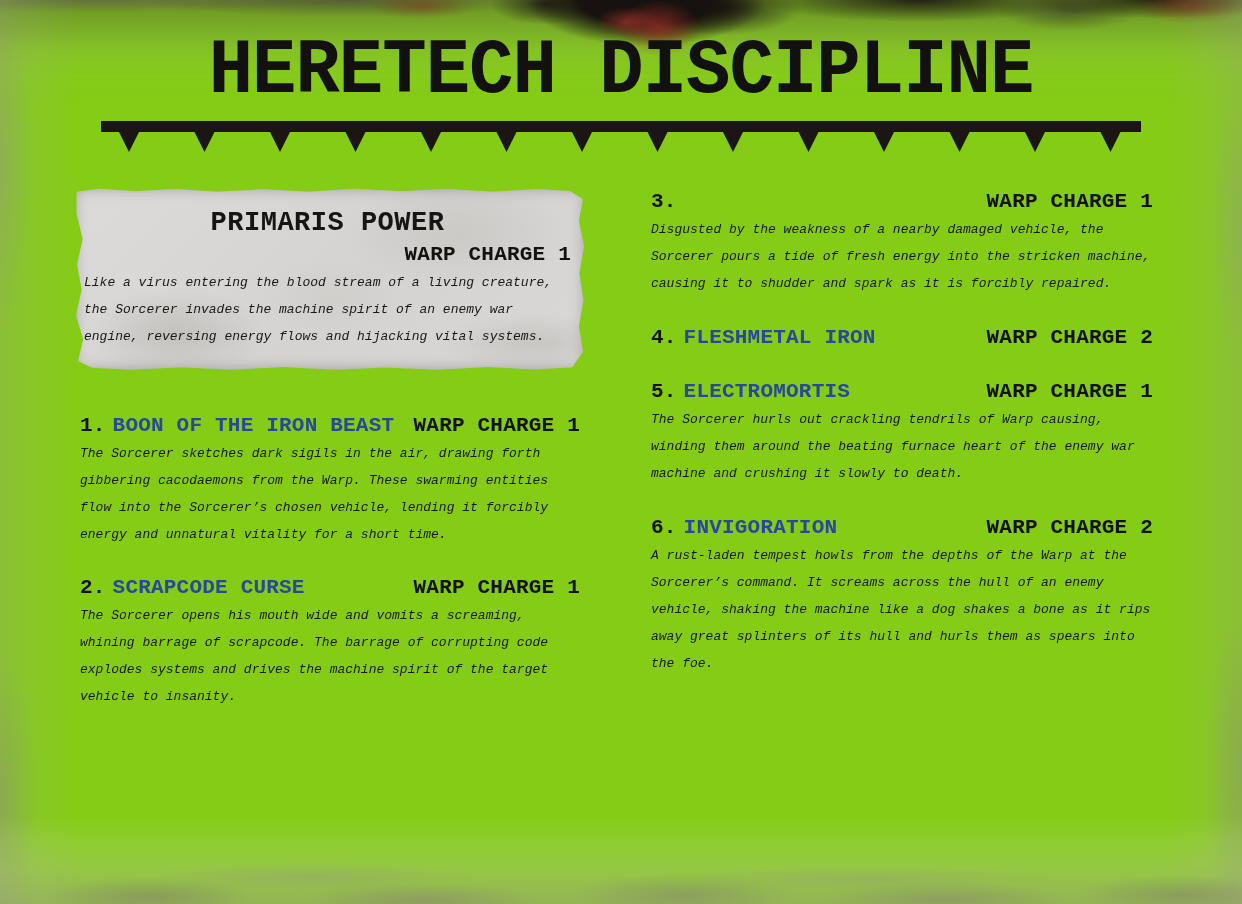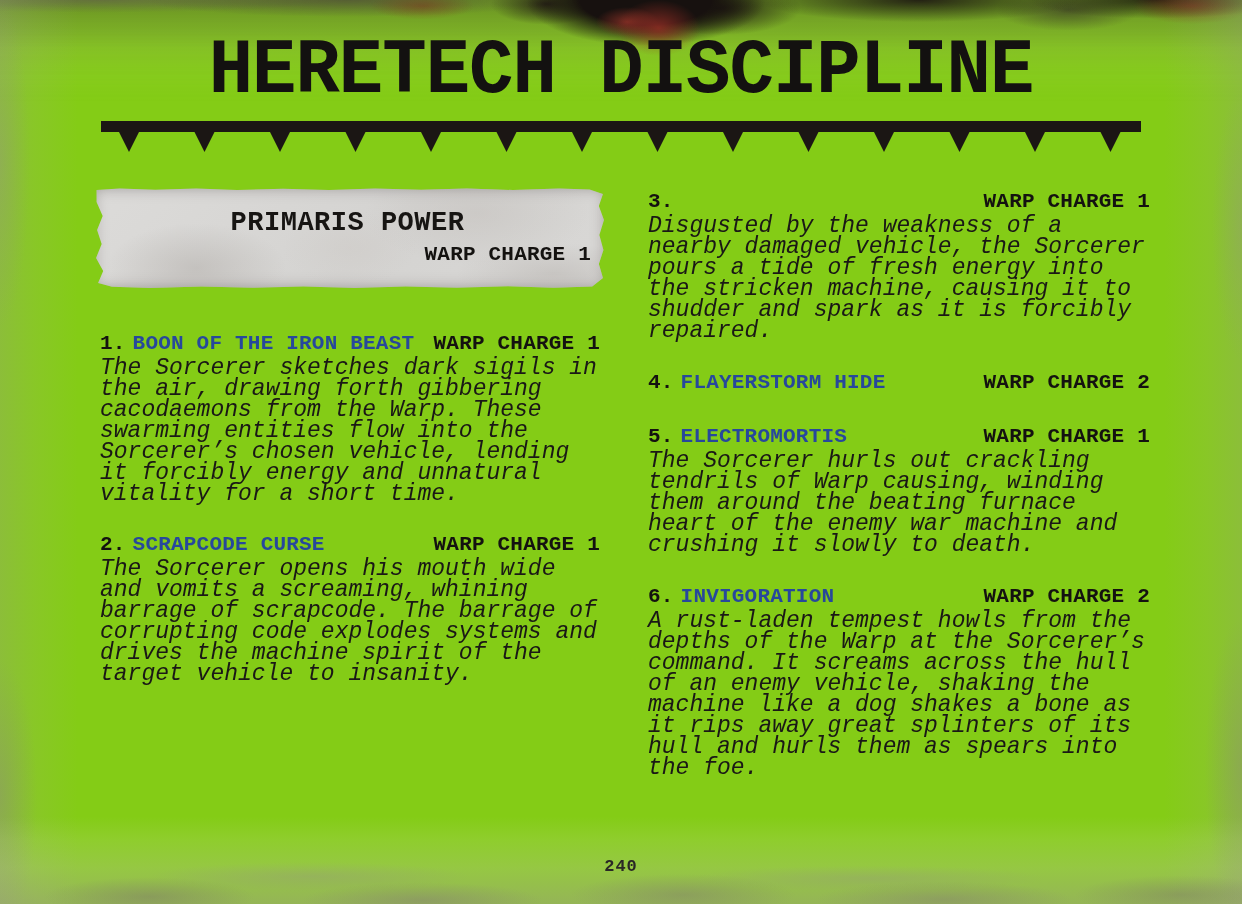--- a/index.html
+++ b/index.html
@@ -74,23 +74,22 @@
     position:relative;
     display:block;
     margin:13px auto 0 auto;
     width:1040px;height:36px;
   }
 
   
   .content{
     position:relative;
     display:flex;
-    gap:48px;
-    margin:31px 92px 0 56px;
-    justify-content:flex-end;
+    gap:71px;
+    margin:31px 92px 0 80px;
   }
   .col-left{flex:0 0 500px;width:500px;}
   .col-right{flex:0 0 502px;width:502px;}
 
   
   .primaris-box{
     position:relative;
     margin:0 0 42px -6px;
     width:511px;
     box-sizing:border-box;
@@ -122,22 +121,22 @@
     font-size:21px;line-height:27px;
     letter-spacing:0.2px;
     white-space:nowrap;
   }
   .power-num{color:#141210;margin-right:7px;}
   .power-name{color:#27489c;}
   .warp-charge{margin-left:auto;color:#141210;}
   .power-desc{
     margin:1px 0 0 0;
     font-style:italic;
-    font-size:23px;
-    line-height:21px;
+    font-size:13px;
+    line-height:27px;
     color:#1a1816;
   }
   .power{margin:0 0 27px 0;}
   .col-left .power{margin-bottom:26px;}
   .col-right .power{margin-bottom:27px;}
 
   
   .page-number{
     position:absolute;
     left:0;right:0;bottom:28px;
@@ -180,20 +179,21 @@
 
   <div class="content">
 
     <div class="col-left">
 
       <section class="primaris-box">
         <h2 class="primaris-heading">PRIMARIS POWER</h2>
         <div class="power-header">
           <span class="warp-charge">WARP CHARGE 1</span>
         </div>
+        <p class="power-desc">Like a virus entering the blood stream of a living creature, the Sorcerer invades the machine spirit of an enemy war engine, reversing energy flows and hijacking vital systems.</p>
       </section>
 
       <section class="power">
         <div class="power-header">
           <span class="power-num">1.</span>
           <span class="power-name">BOON OF THE IRON BEAST</span>
           <span class="warp-charge">WARP CHARGE 1</span>
         </div>
         <p class="power-desc">The Sorcerer sketches dark sigils in the air, drawing forth gibbering cacodaemons from the Warp. These swarming entities flow into the Sorcerer’s chosen vehicle, lending it forcibly energy and unnatural vitality for a short time.</p>
       </section>
@@ -215,21 +215,21 @@
         <div class="power-header">
           <span class="power-num">3.</span>
           <span class="warp-charge">WARP CHARGE 1</span>
         </div>
         <p class="power-desc">Disgusted by the weakness of a nearby damaged vehicle, the Sorcerer pours a tide of fresh energy into the stricken machine, causing it to shudder and spark as it is forcibly repaired.</p>
       </section>
 
       <section class="power">
         <div class="power-header">
           <span class="power-num">4.</span>
-          <span class="power-name">FLAYERSTORM HIDE</span>
+          <span class="power-name">FLESHMETAL IRON</span>
           <span class="warp-charge">WARP CHARGE 2</span>
         </div>
       </section>
 
       <section class="power">
         <div class="power-header">
           <span class="power-num">5.</span>
           <span class="power-name">ELECTROMORTIS</span>
           <span class="warp-charge">WARP CHARGE 1</span>
         </div>
@@ -242,15 +242,14 @@
           <span class="power-name">INVIGORATION</span>
           <span class="warp-charge">WARP CHARGE 2</span>
         </div>
         <p class="power-desc">A rust-laden tempest howls from the depths of the Warp at the Sorcerer’s command. It screams across the hull of an enemy vehicle, shaking the machine like a dog shakes a bone as it rips away great splinters of its hull and hurls them as spears into the foe.</p>
       </section>
 
     </div>
 
   </div>
 
-  <div class="page-number">240</div>
 
 </div>
 
 </body></html>

